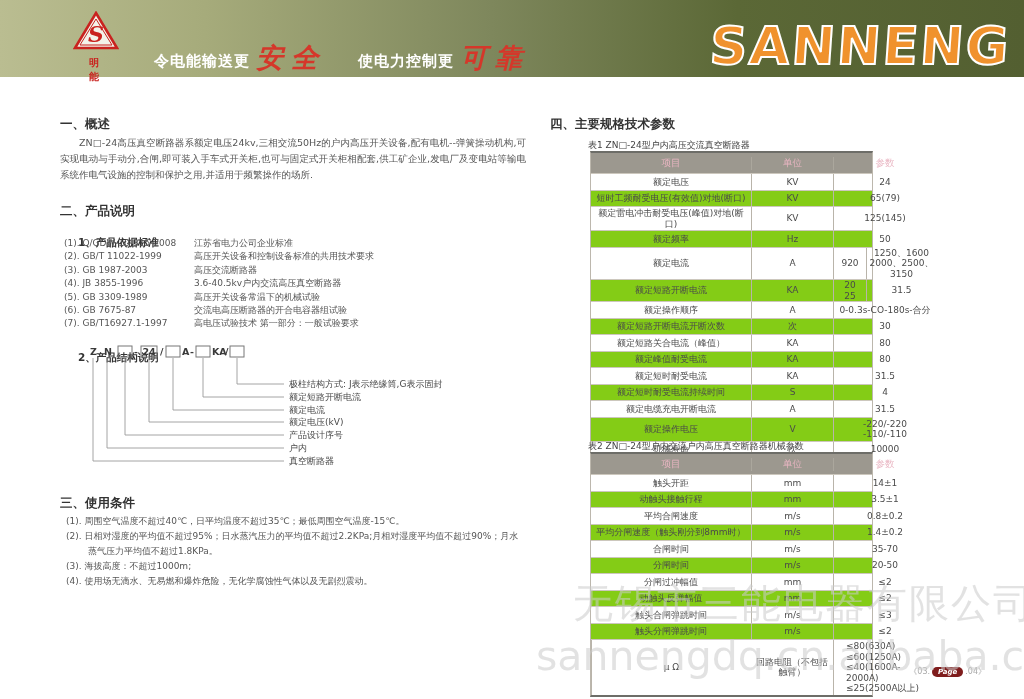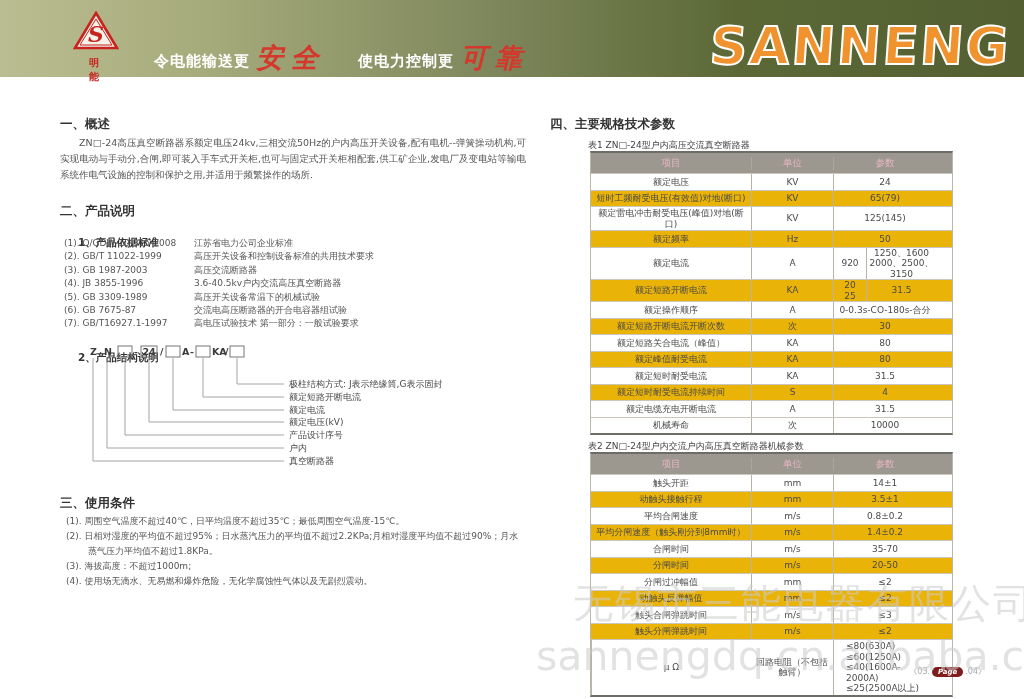--- a/index.html
+++ b/index.html
@@ -24,27 +24,27 @@
   .std-list{position:absolute;left:64px;top:237px;width:460px;font-size:9px;color:#555;}
   .std-row{display:flex;height:13.4px;line-height:13.4px;}
   .std-code{width:130px;}
   .std-desc{flex:1;}
   .cond-list{position:absolute;left:66px;top:514px;width:458px;font-size:9px;color:#555;line-height:15px;}
   .cond-item{padding-left:22px;text-indent:-22px;}
   
   #diagram{position:absolute;left:84px;top:342px;}
   
   .tbl-caption{position:absolute;font-size:9px;color:#444;}
-  .spec-table{position:absolute;width:363px;border-top:2px solid #6d6d68;border-bottom:2px solid #6d6d68;
+  .spec-table{position:absolute;width:283px;border-top:2px solid #6d6d68;border-bottom:2px solid #6d6d68;
               border-left:1px solid #bcb7ad;border-right:1px solid #bcb7ad;font-size:9px;color:#4a4a4a;box-sizing:border-box;}
   .t-head{display:grid;grid-template-columns:160px 82px 103px;background:#9c988f;color:#e9b5c2;
           height:20px;align-items:center;text-align:center;font-size:9.5px;}
   .t-head>div+div{border-left:1px solid #aba79d;}
   .t-row{display:grid;grid-template-columns:160px 82px 103px;border-top:1px solid #ccc7bd;min-height:15.5px;}
-  .t-row.pink{background:#eab308;}
+  .t-row.pink{background:#84cc16;}
   .cell{display:flex;align-items:center;justify-content:center;text-align:center;
         white-space:pre-line;padding:1px 3px;box-sizing:border-box;line-height:10.5px;}
   .cell.b-left{border-left:1px solid #b9b4aa;}
   .cell-split{display:flex;padding:0;align-items:stretch;}
   .split-l{width:32px;display:flex;align-items:center;justify-content:center;}
   .split-r{flex:1;border-left:1px solid #b9b4aa;display:flex;align-items:center;justify-content:center;
            text-align:center;white-space:pre-line;line-height:10.5px;}
   .align-left{justify-content:flex-start;text-align:left;padding-left:12px;}
   
   .wm{position:absolute;color:#cccccc;opacity:.55;pointer-events:none;z-index:5;white-space:nowrap;}
@@ -231,20 +231,26 @@
       <div class="t-row pink">
         <div class="cell">额定短时耐受电流持续时间</div>
         <div class="cell b-left">S</div>
         <div class="cell b-left">4</div>
       </div>
       <div class="t-row">
         <div class="cell">额定电缆充电开断电流</div>
         <div class="cell b-left">A</div>
         <div class="cell b-left">31.5</div>
       </div>
+      <div class="t-row pink">
+        <div class="cell">额定操作电压</div>
+        <div class="cell b-left">V</div>
+        <div class="cell b-left">-220/-220
+-110/-110</div>
+      </div>
       <div class="t-row">
         <div class="cell">机械寿命</div>
         <div class="cell b-left">次</div>
         <div class="cell b-left">10000</div>
       </div>
     </div>
 
   <div class="tbl-caption" style="left:588px;top:440px;">表2 ZN□-24型户内交流户内高压真空断路器机械参数</div>
   <div class="spec-table" style="left:590px;top:452px;" id="table2">
       <div class="t-head">

